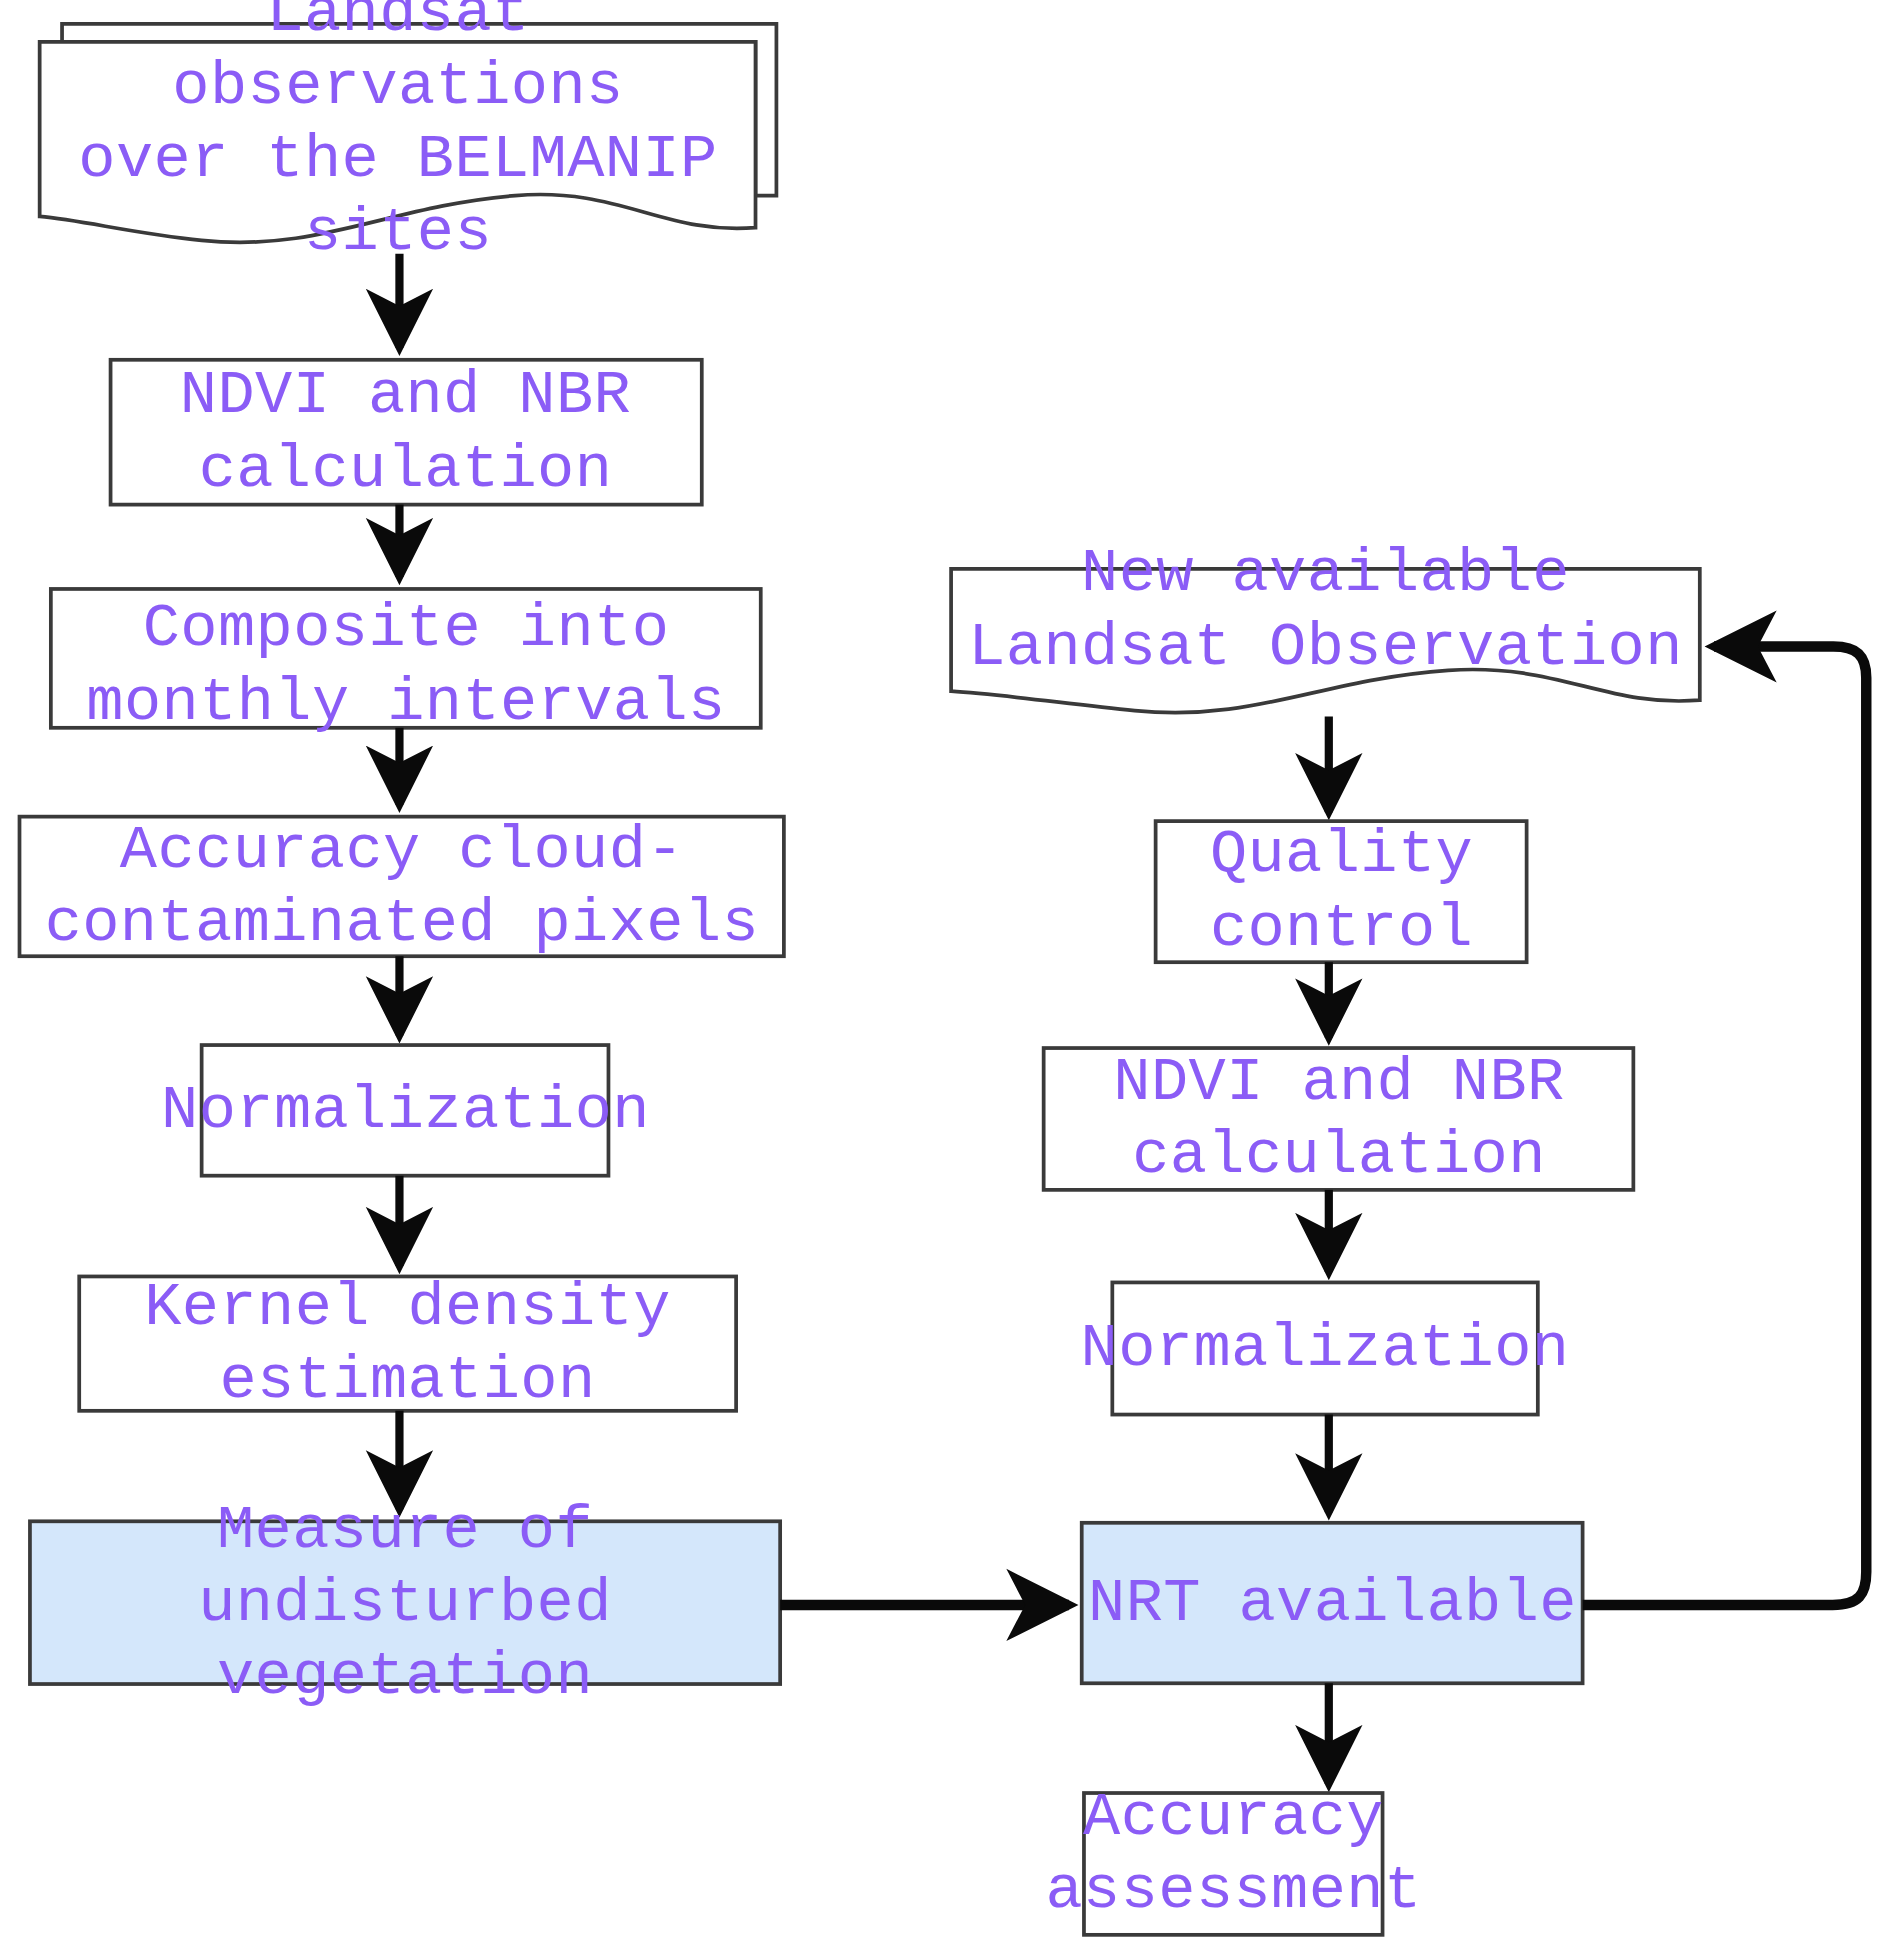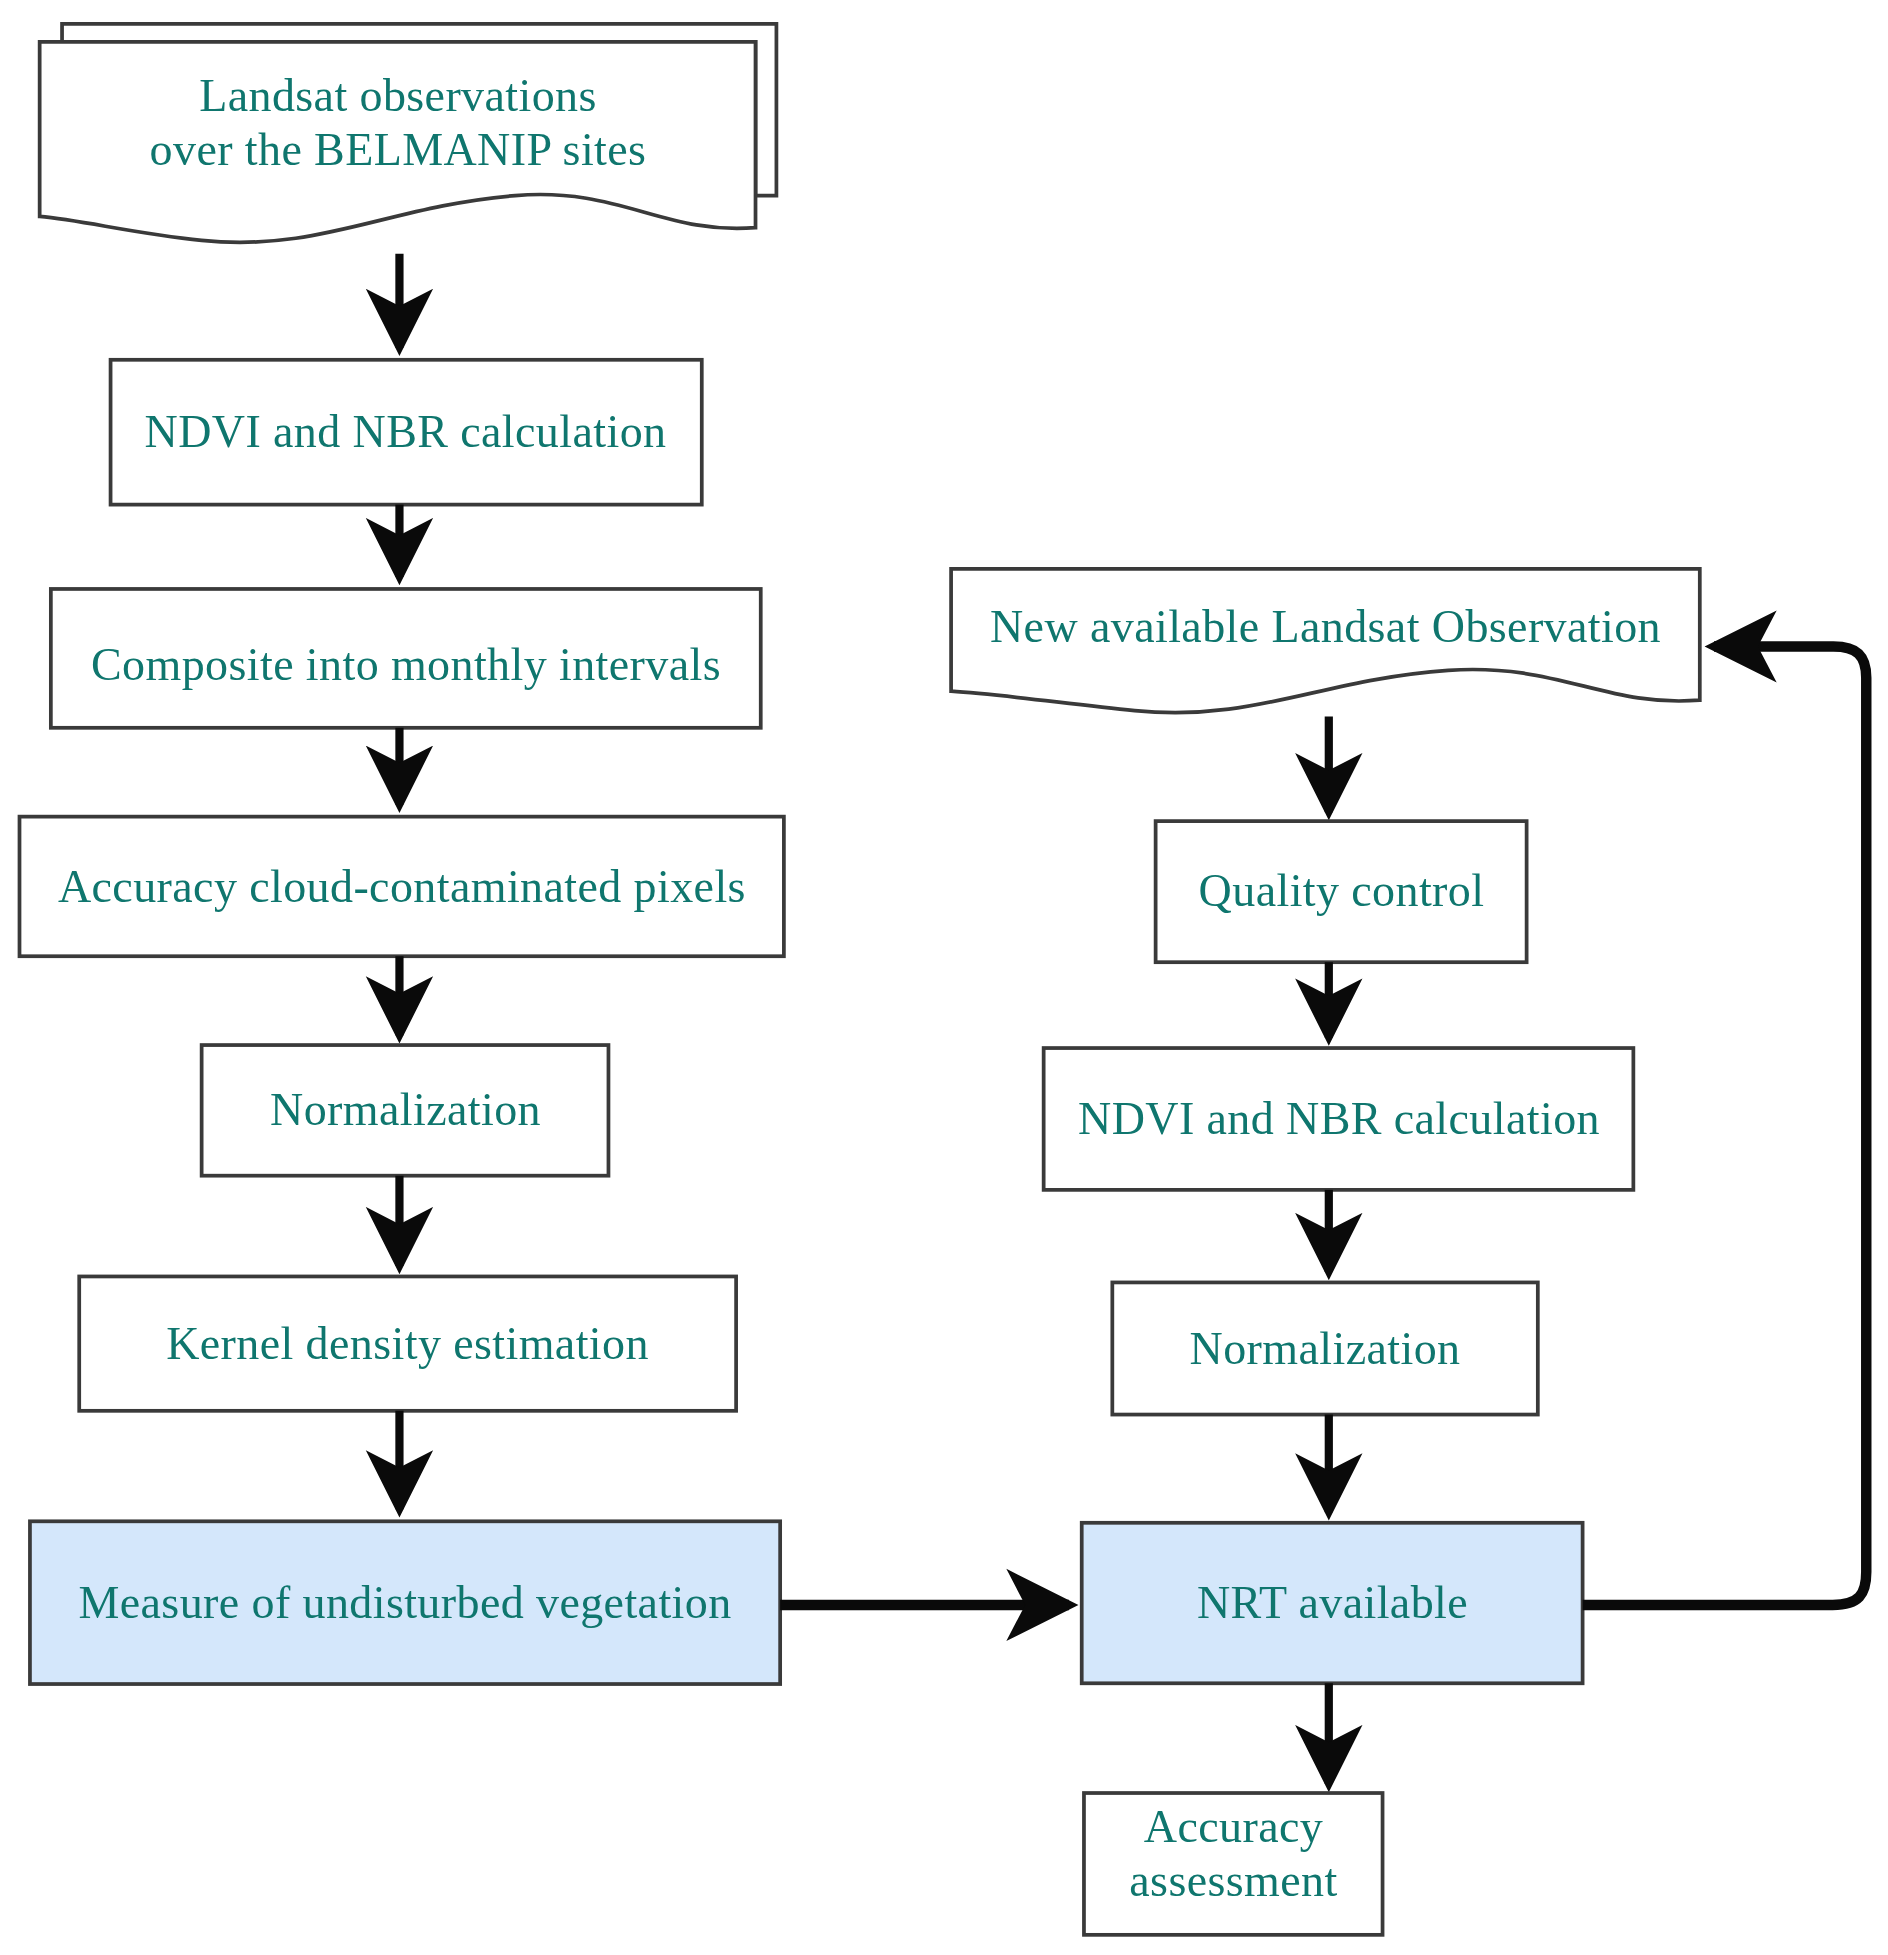--- a/index.html
+++ b/index.html
@@ -23,26 +23,27 @@
     top: 0;
     width: 1888px;
     height: 1955px;
   }
   .node-label {
     position: absolute;
     display: flex;
     align-items: center;
     justify-content: center;
     text-align: center;
-    color: #0f766e;
-    font-size: 46px;
+    color: #8b5cf6;
+    font-size: 62px;
     line-height: 1.18;
     letter-spacing: 0.4px;
     pointer-events: none;
     white-space: pre-line;
+    font-family: Liberation Mono, monospace;
   }
 </style>
 </head>
 <body>
 
 <div id="canvas">
 
   <svg id="flow-svg" viewBox="0 0 2529 2619">
     <defs>
       <marker id="arrowhead" markerWidth="9" markerHeight="9" refX="7.2" refY="4.5" orient="auto" markerUnits="strokeWidth">
@@ -126,21 +127,21 @@
   <div class="node-label" style="left:51px; top:589px; width:710px; height:139px;margin-top:7px;">Composite into monthly intervals</div>
 
   <div class="node-label" style="left:19.4px; top:817px; width:765px; height:140px;">Accuracy cloud-contaminated pixels</div>
 
   <div class="node-label" style="left:202px; top:1045px; width:407px; height:131px;">Normalization</div>
 
   <div class="node-label" style="left:79px; top:1277px; width:657px; height:134px;">Kernel density estimation</div>
 
   <div class="node-label" style="left:30px; top:1522px; width:750px; height:163px;">Measure of undisturbed vegetation</div>
 
-  <div class="node-label" style="left:951px; top:567px; width:749px; height:121px;">New available Landsat Observation</div>
+  <div class="node-label" style="left:951px; top:550px; width:749px; height:121px;">New available Landsat Observation</div>
 
   <div class="node-label" style="left:1156px; top:821px; width:371px; height:141px;">Quality control</div>
 
   <div class="node-label" style="left:1044px; top:1048px; width:590px; height:142px;">NDVI and NBR calculation</div>
 
   <div class="node-label" style="left:1112px; top:1283px; width:426px; height:132px;">Normalization</div>
 
   <div class="node-label" style="left:1082px; top:1523px; width:501px; height:161px;">NRT available</div>
 
   <div class="node-label" style="left:1084px; top:1793px; width:299px; height:122px;">Accuracy assessment</div>

